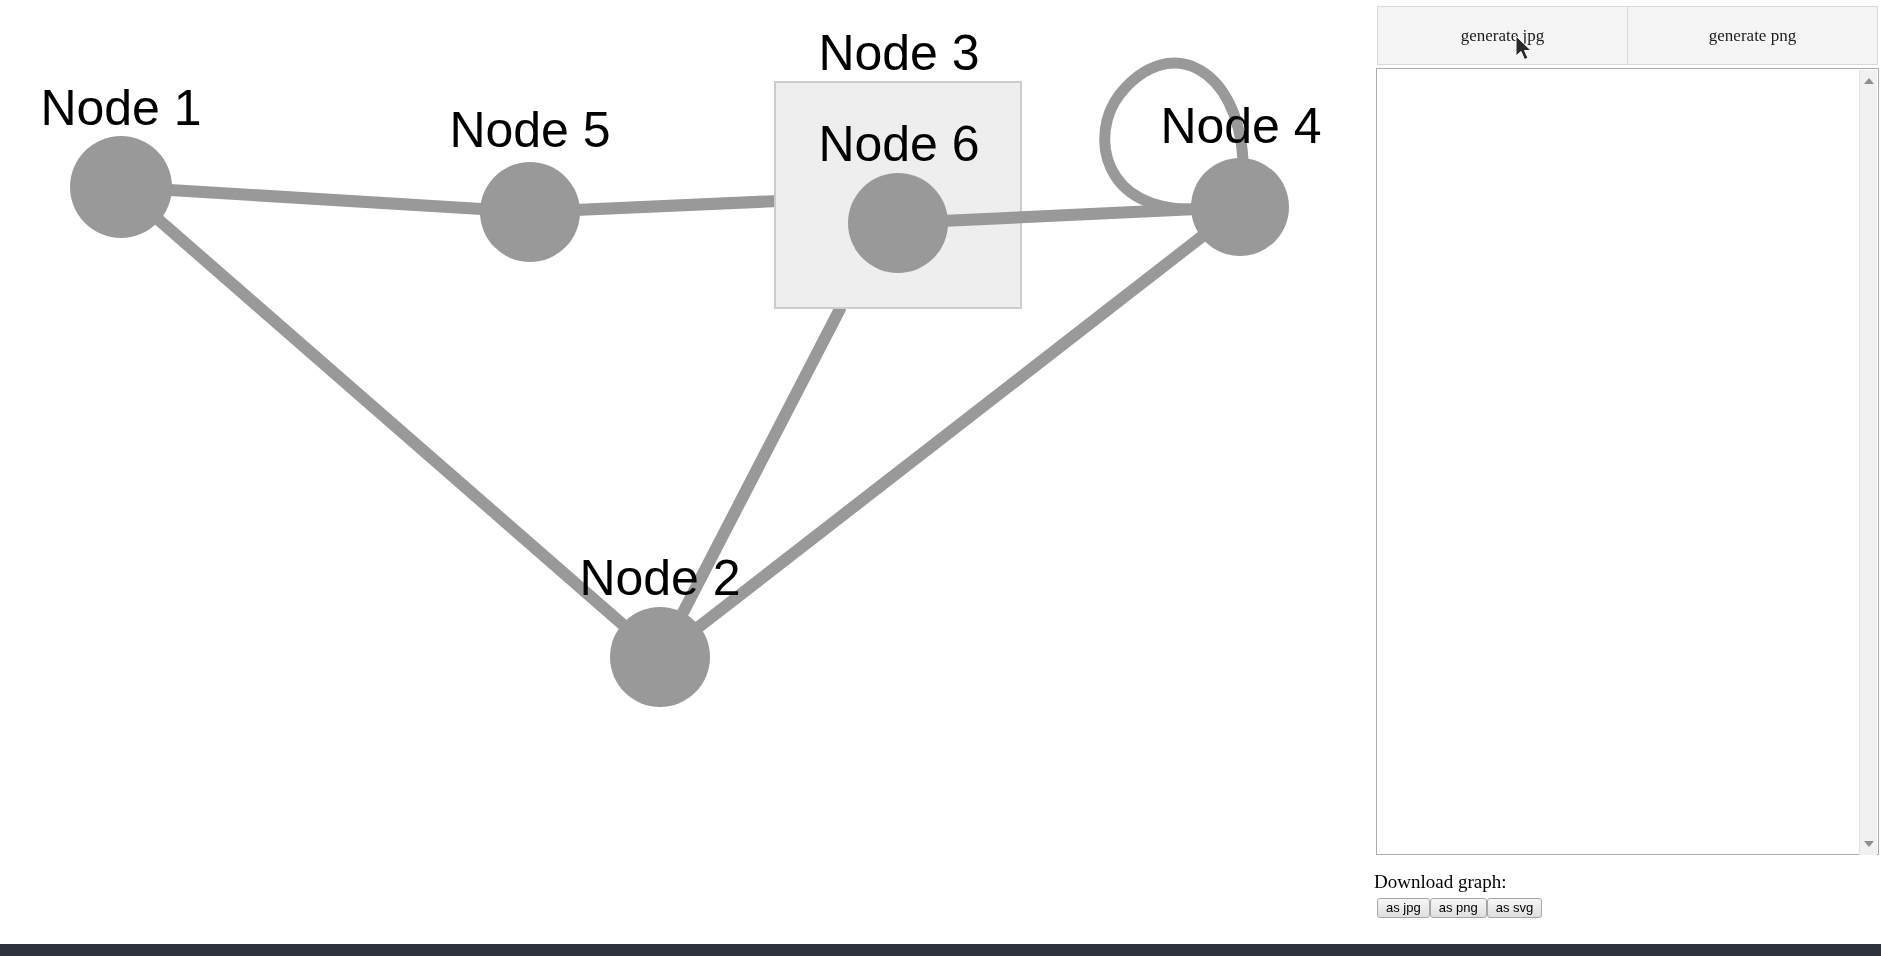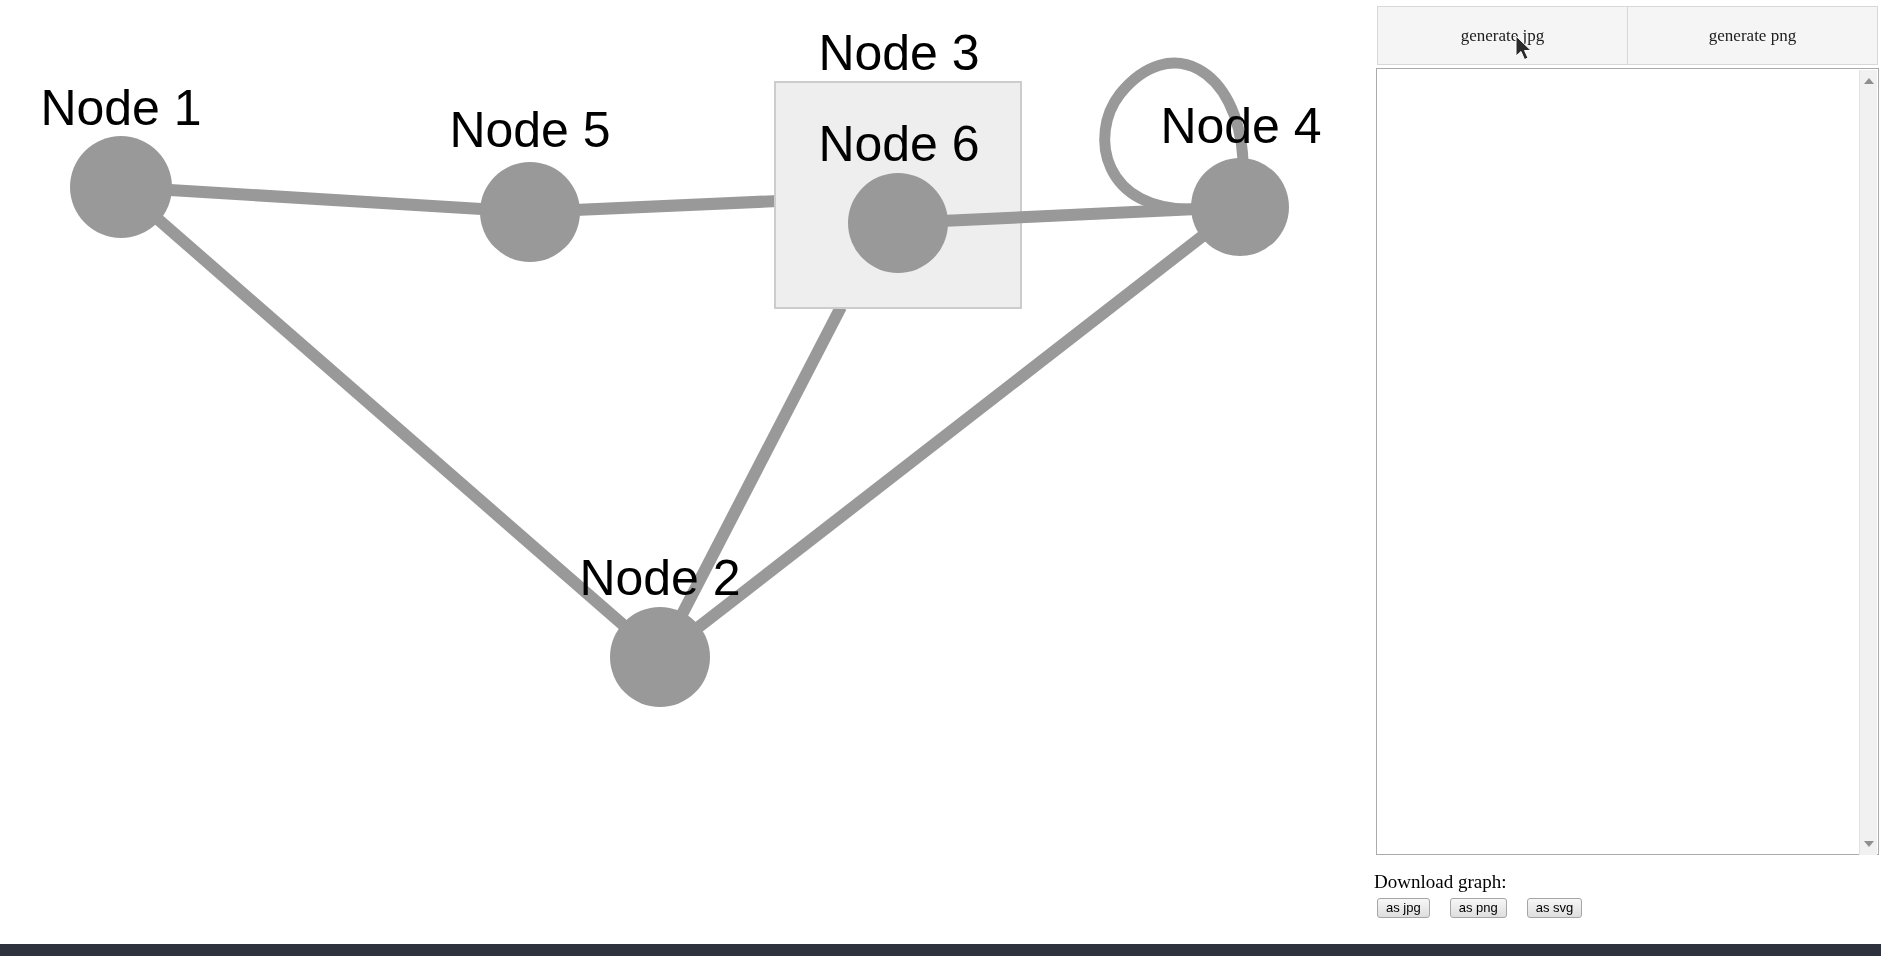--- a/index.html
+++ b/index.html
@@ -21,21 +21,21 @@
   .preview-box{position:absolute;left:1376px;top:68px;width:503px;height:787px;box-sizing:border-box;
                background:#ffffff;border:1px solid #ababab;}
   .scrollbar{position:absolute;right:1px;top:1px;width:17px;height:785px;background:#f1f1f1;
              border-left:1px solid #e2e2e2;}
   .sb-arrow{position:absolute;left:4px;width:0;height:0;border-left:5px solid transparent;
             border-right:5px solid transparent;}
   .sb-up{top:8px;border-bottom:6px solid #8f8f8f;}
   .sb-down{bottom:8px;border-top:6px solid #8f8f8f;}
 
   .download-label{position:absolute;left:1374px;top:871px;font-size:19px;color:#000;}
-  .download-buttons{position:absolute;left:1377px;top:898px;display:flex;gap:20px;}
+  .download-buttons{position:absolute;left:1377px;top:898px;display:flex;gap:0;}
   .dl-btn{font-family:"Liberation Sans", sans-serif;font-size:13px;color:#000;
           background:linear-gradient(#f7f7f7,#dedede);border:1px solid #a6a6a6;border-radius:3px;
           padding:2px 8px;height:20px;line-height:14px;cursor:pointer;}
 
   .footer-bar{position:absolute;left:0;top:944px;width:1881px;height:12px;background:#2d323c;}
 
   #cursor{position:absolute;left:1515px;top:36px;}
 </style>
 </head>
 <body>

